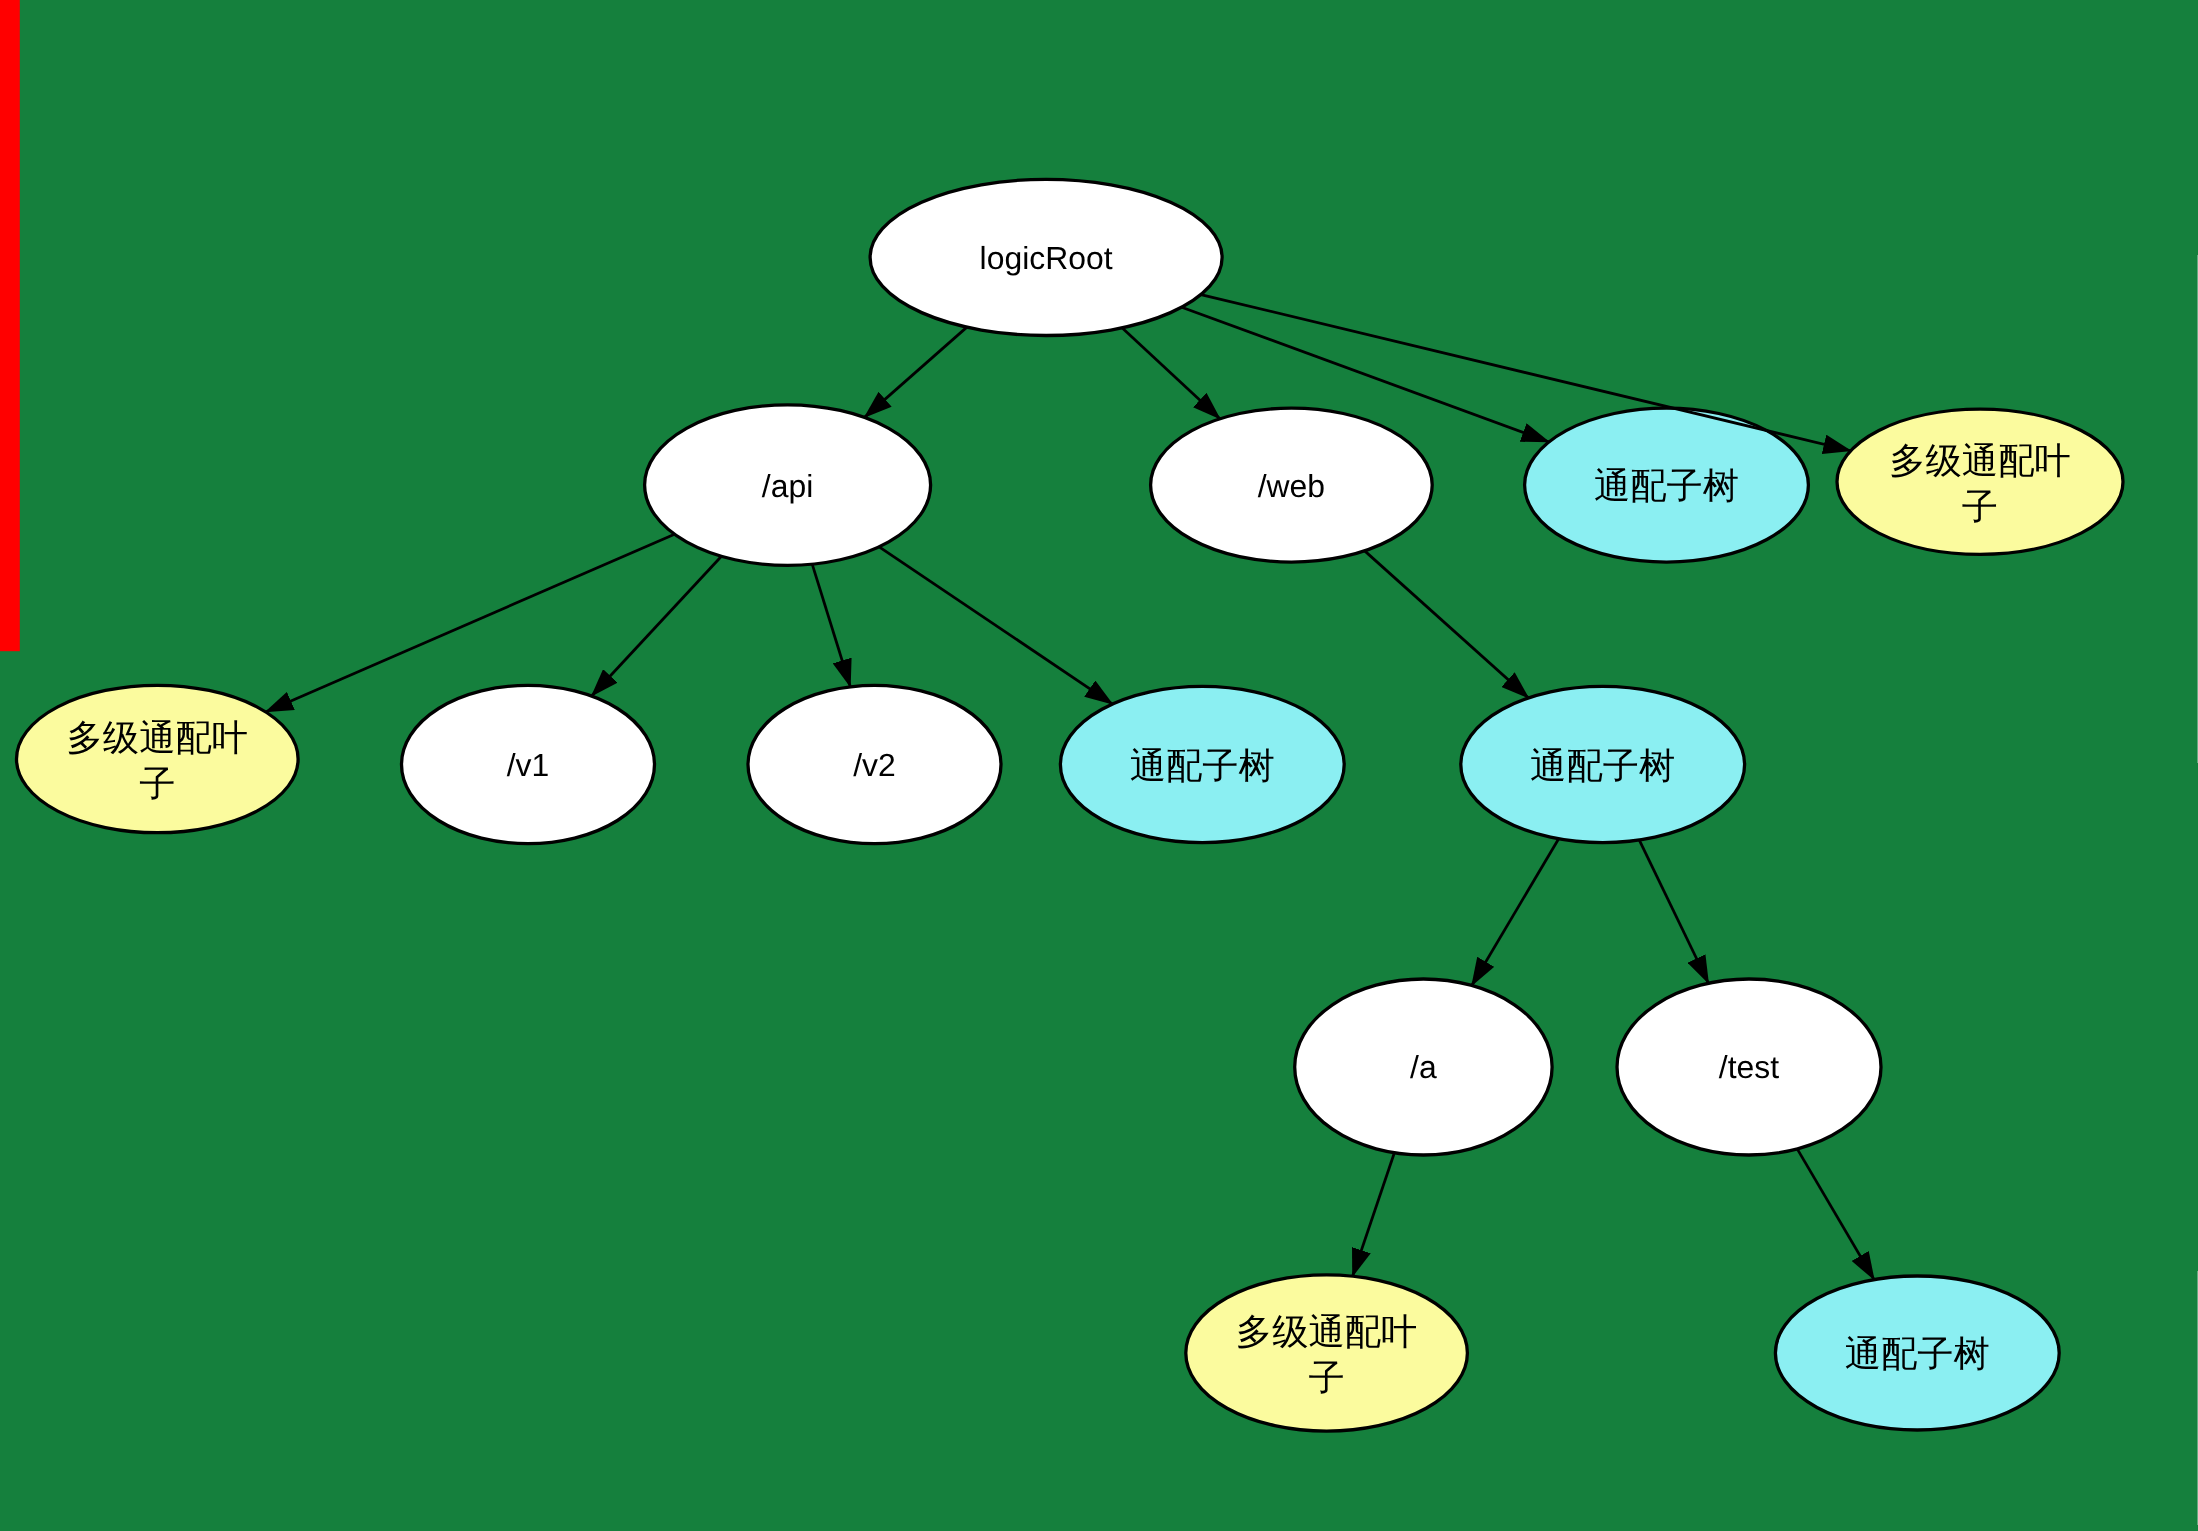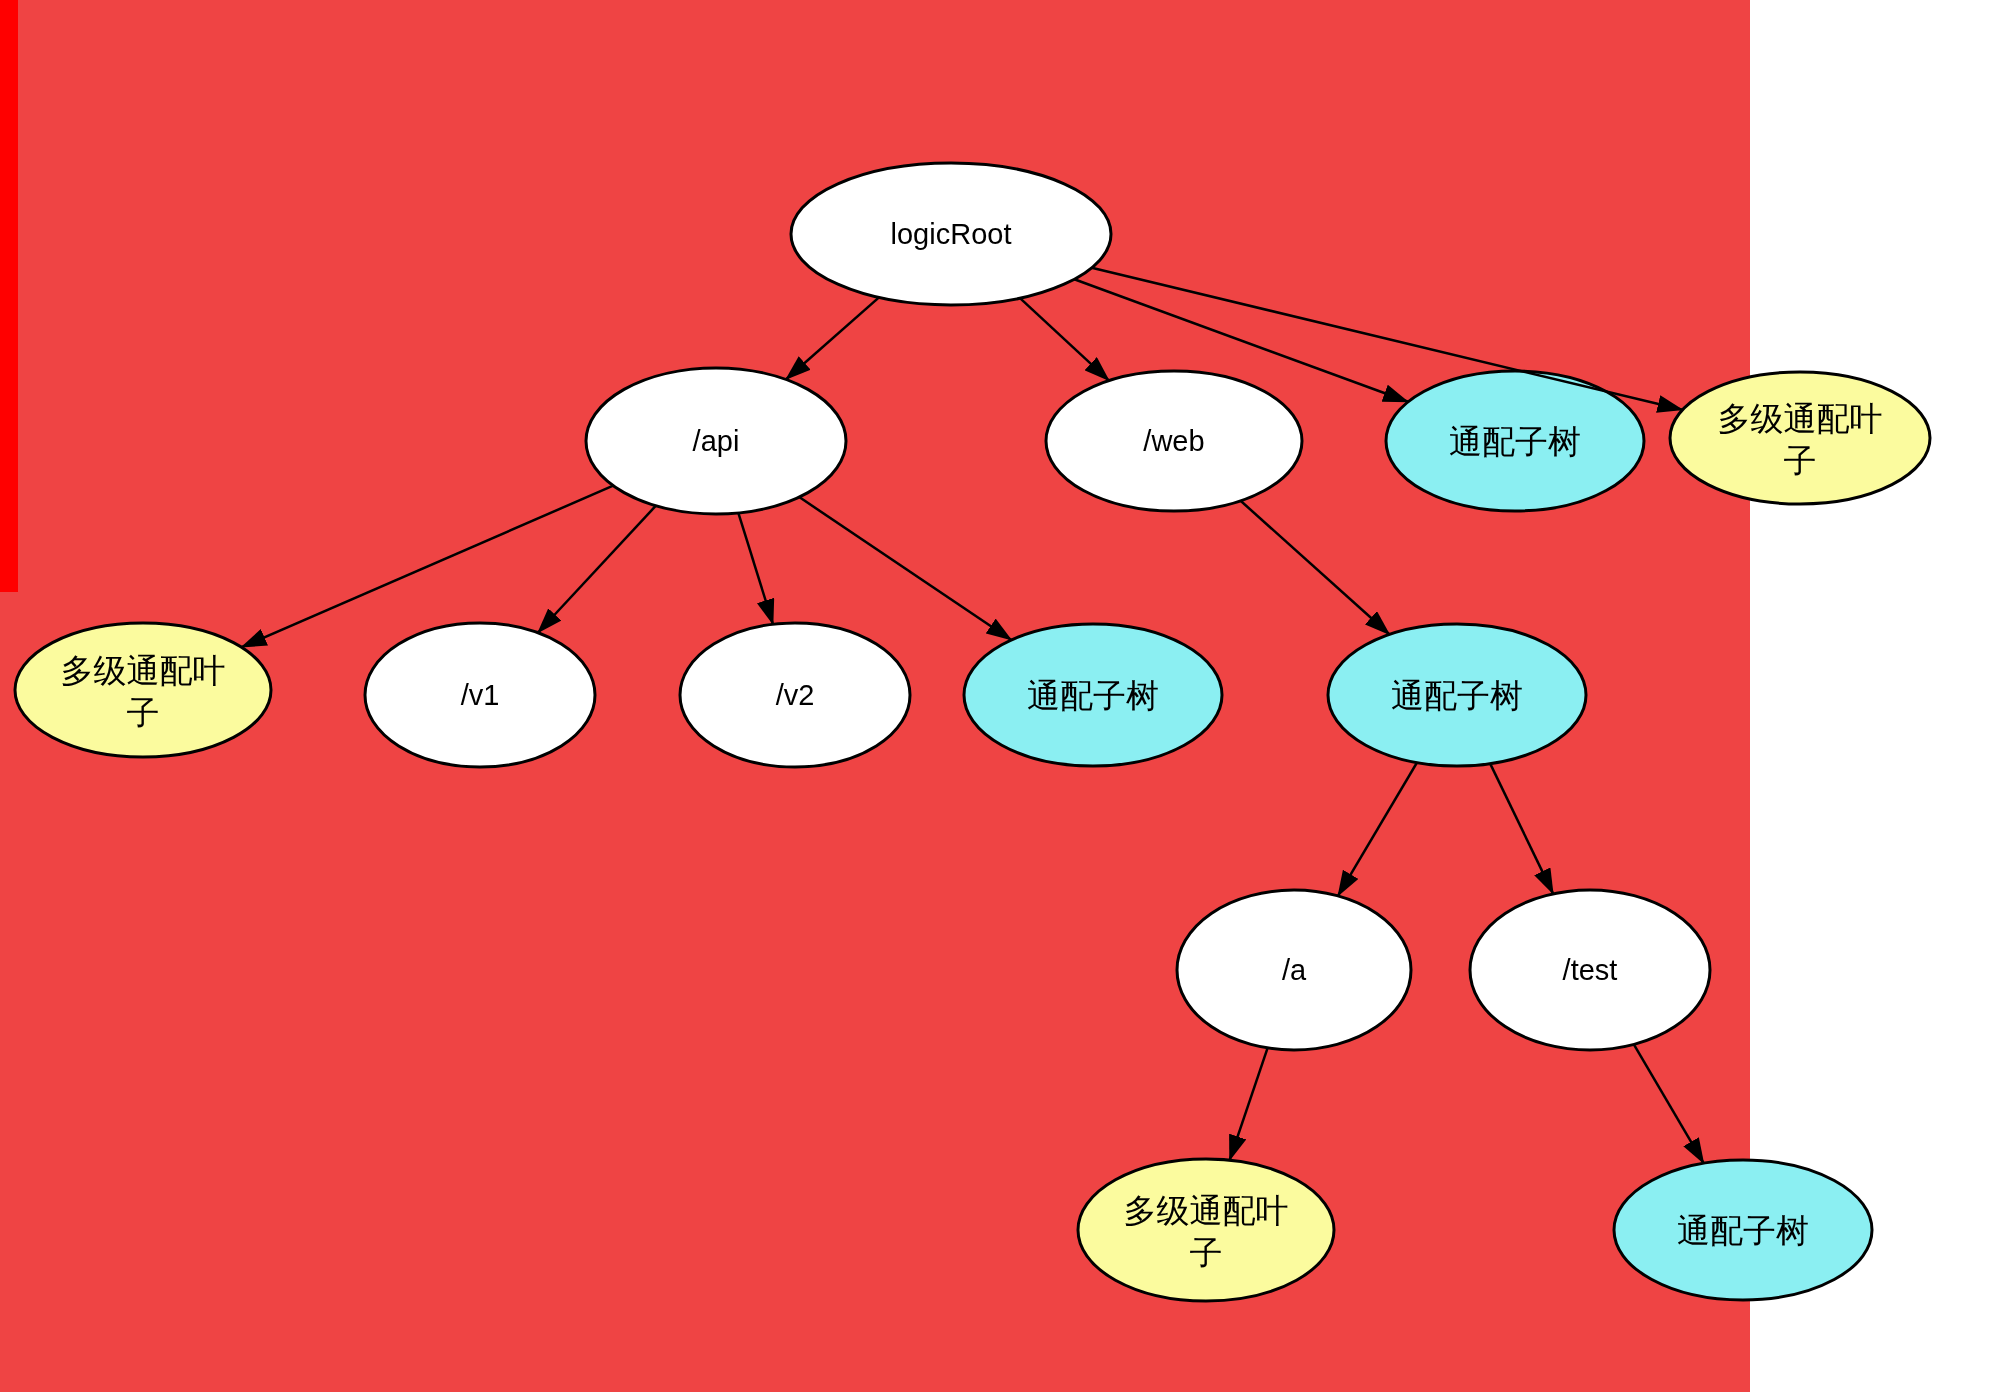--- a/index.html
+++ b/index.html
@@ -6,23 +6,23 @@
     margin: 0;
     padding: 0;
     background: #FFFFFF;
     width: 1998px;
     height: 1392px;
     overflow: hidden;
     font-family: "Liberation Sans", "DejaVu Sans", sans-serif;
   }
   #stage {
     position: relative;
-    width: 1750px;
+    width: 1998px;
     height: 1392px;
-    background: #ef4444;
+    background: #15803d;
   }
   #red-strip {
     position: absolute;
     left: 0;
     top: 0;
   }
   #tree-svg {
     position: absolute;
     left: 0;
     top: 0;

